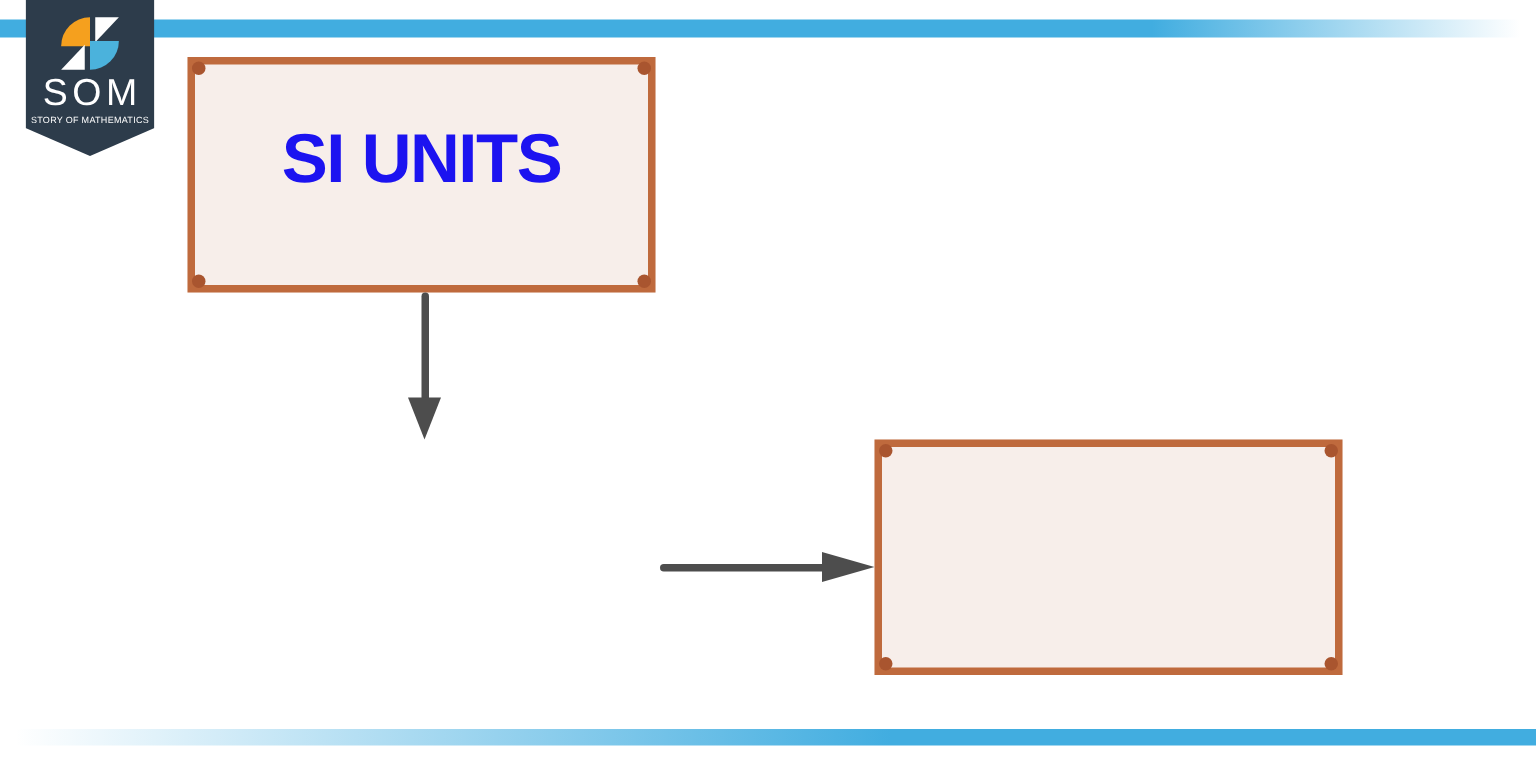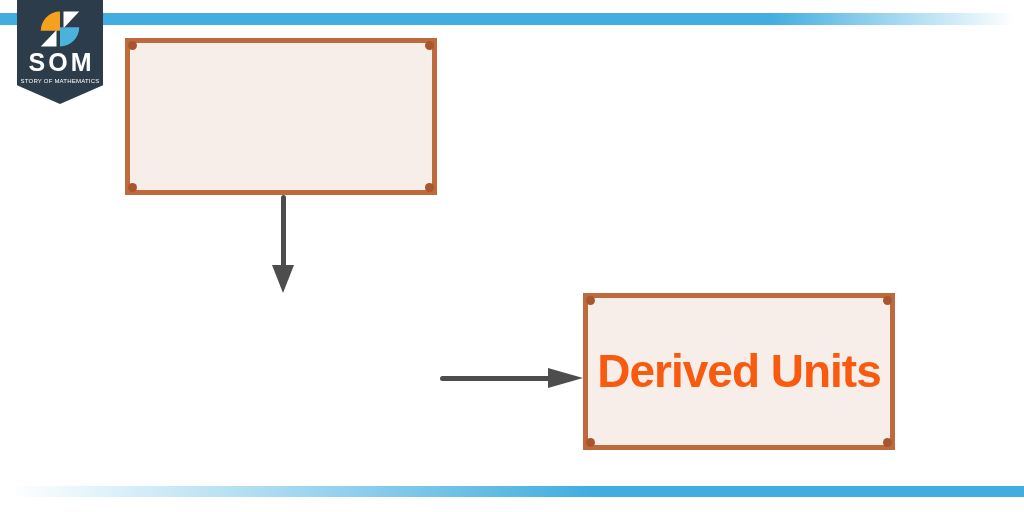--- a/index.html
+++ b/index.html
@@ -24,21 +24,21 @@
 
   
   .badge {
     position: absolute; left: 17px; top: 0; width: 86px; height: 104px;
     background: #2d3c4b;
     clip-path: polygon(0 0, 100% 0, 100% 82%, 50% 100%, 0 82%);
     display: flex; flex-direction: column; align-items: center;
   }
   .logo-icon { width: 42px; height: 40px; margin-top: 9px; }
   .logo-acronym {
-    color: #ffffff; font-weight: bold; font-size: 25px;
+    color: #ffffff; font-weight: normal; font-size: 25px;
     letter-spacing: 3px; line-height: 1; margin-top: 1px; margin-left: 3px;
   }
   .logo-tagline {
     color: #ffffff; font-size: 6px; letter-spacing: 0.2px;
     margin-top: 3px; white-space: nowrap;
   }
 
   
   .node {
     position: absolute; width: 312px; height: 157px; box-sizing: border-box;
@@ -96,38 +96,38 @@
       <path d="M24 2 A22 22 0 0 0 2 24 L24 24 Z" fill="#f5a01e"></path>
       <path d="M28 2 L46 2 L28 21 Z" fill="#ffffff"></path>
       <path d="M20 23 L20 42 L2 42 Z" fill="#ffffff"></path>
       <path d="M24 20 L46 20 A22 22 0 0 1 24 42 Z" fill="#4bb2dc"></path>
     </svg>
     <div class="logo-acronym">SOM</div>
     <div class="logo-tagline">STORY OF MATHEMATICS</div>
   </div>
 
   <div class="node node-si">
+    <span class="node-label">SI UNITS</span>
     <span class="dot dot-tl"></span>
     <span class="dot dot-tr"></span>
     <span class="dot dot-bl"></span>
     <span class="dot dot-br"></span>
   </div>
 
   <div>
     <div class="v-line"></div>
     <div class="v-head"></div>
   </div>
 
 
   <div>
     <div class="h-line"></div>
     <div class="h-head"></div>
   </div>
 
   <div class="node node-derived">
-    <span class="node-label">Derived Units</span>
     <span class="dot dot-tl"></span>
     <span class="dot dot-tr"></span>
     <span class="dot dot-bl"></span>
     <span class="dot dot-br"></span>
   </div>
 
 </div>
 
 </body></html>

